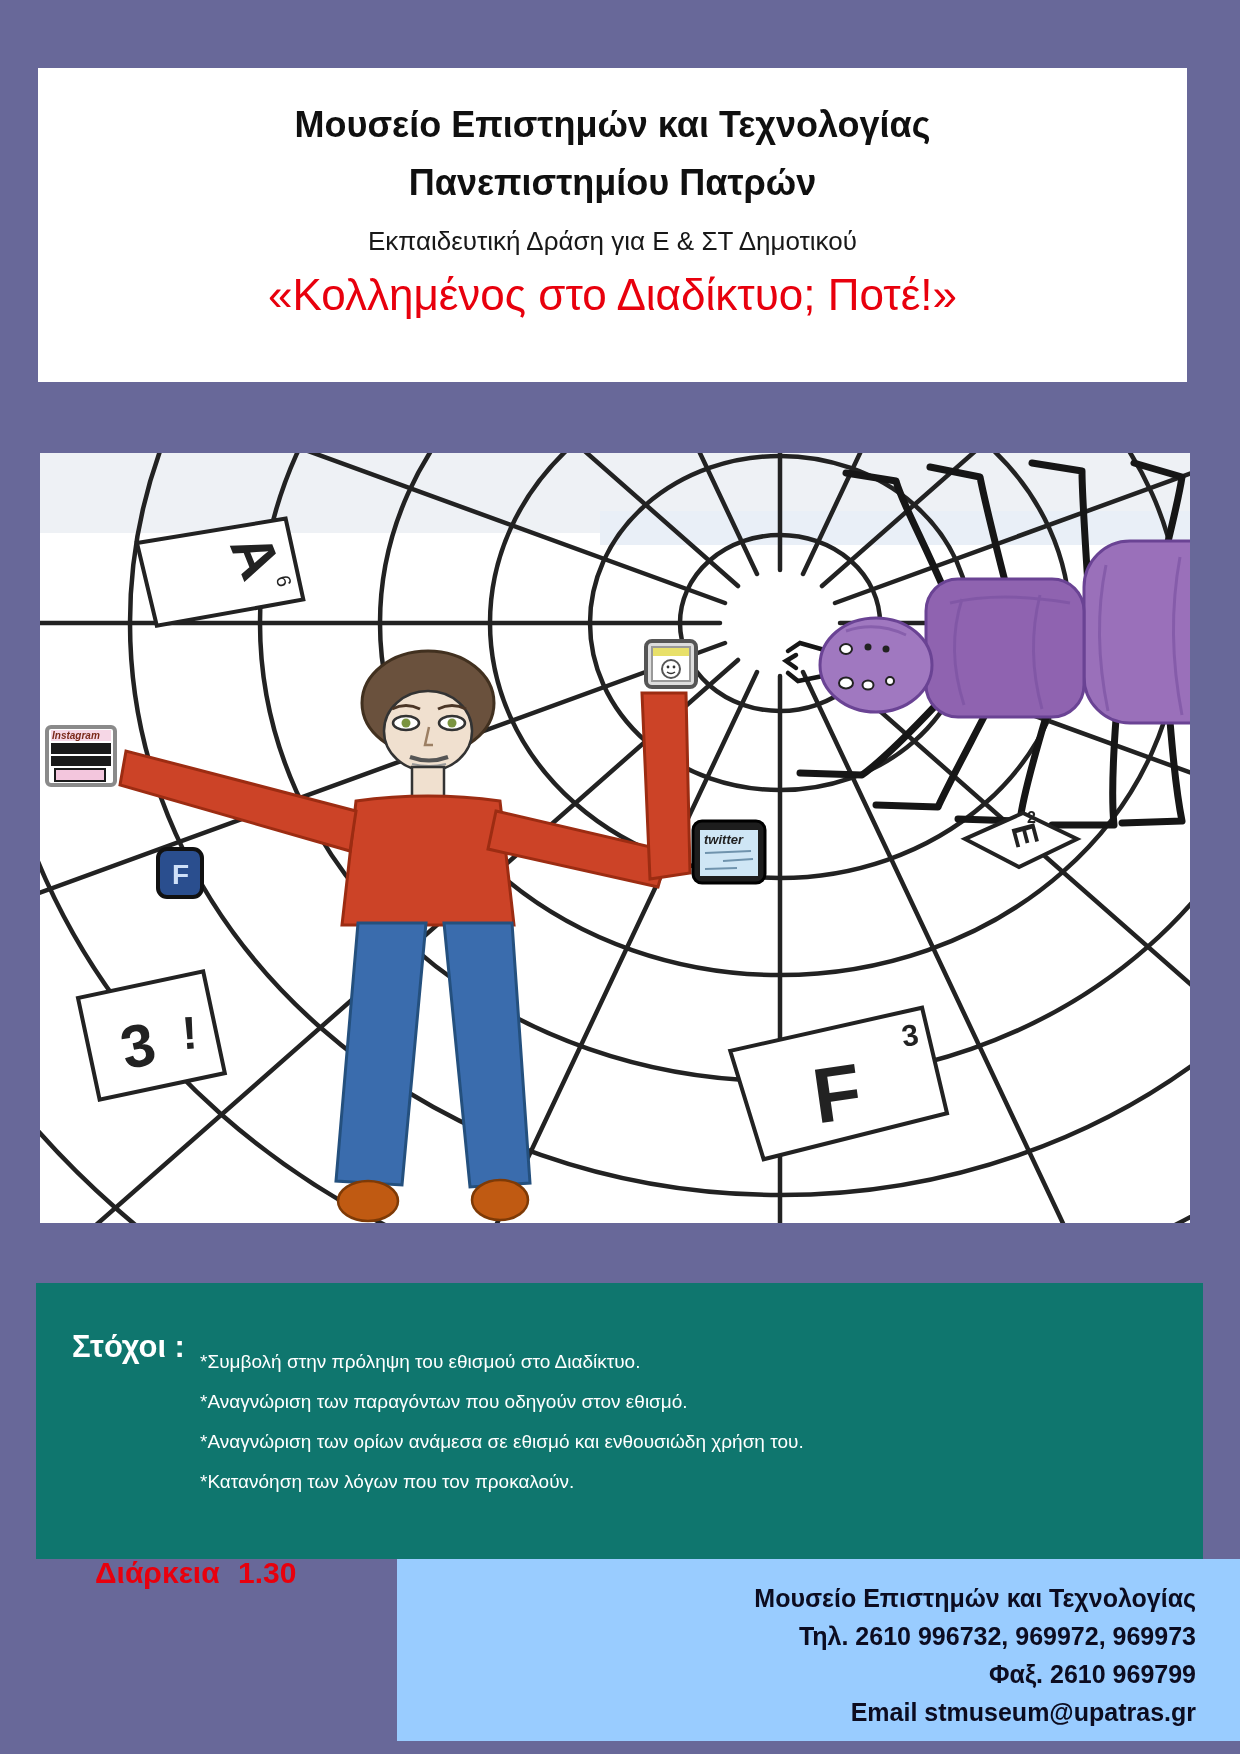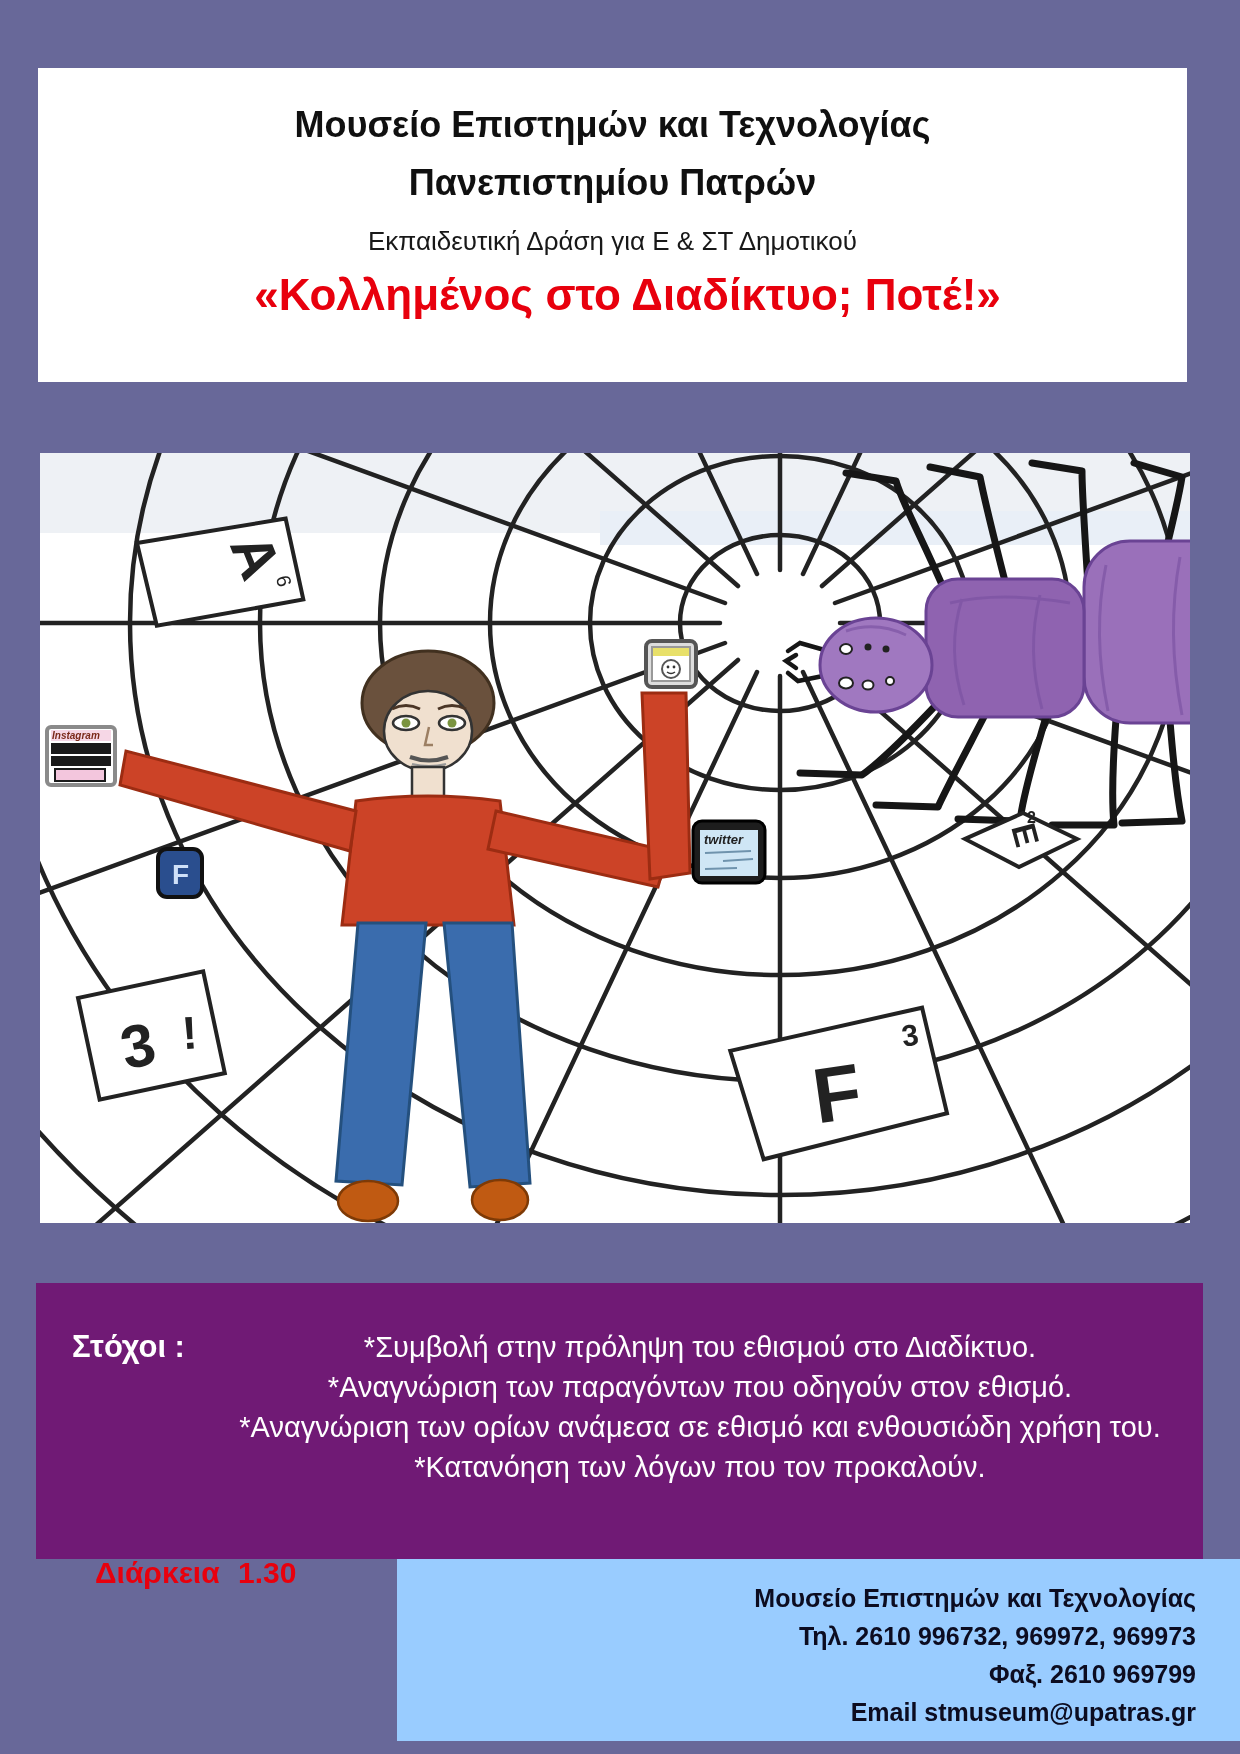--- a/index.html
+++ b/index.html
@@ -9,28 +9,28 @@
     font-family:"Liberation Sans", sans-serif;
     overflow:hidden;
   }
   .abs{position:absolute;}
   
   .white-card{left:38px;top:68px;width:1149px;height:314px;background:#ffffff;text-align:center;}
   .title-line{left:0;width:100%;font-weight:bold;font-size:36px;color:#101010;}
   .t1{top:36px;}
   .t2{top:94px;}
   .subtitle{left:0;top:158px;width:100%;font-size:26px;color:#181818;text-align:center;}
-  .slogan{left:0;top:202px;width:100%;font-weight:bold;font-size:44px;color:#e8000d;margin-left:15px;}
+  .slogan{left:0;top:202px;width:100%;font-weight:normal;font-size:44px;color:#e8000d;}
   
   .drawing{left:40px;top:453px;width:1150px;height:770px;background:#ffffff;}
   .drawing svg{display:block;}
   
-  .goals-box{left:36px;top:1283px;width:1167px;height:276px;background:#701a75;color:#ffffff;}
+  .goals-box{left:36px;top:1283px;width:1167px;height:276px;background:#0f766e;color:#ffffff;}
   .goals-heading{left:36px;top:46px;font-size:31px;font-weight:bold;}
-  .goals-list{left:164px;top:44px;width:1000px;font-size:29px;line-height:40px;text-align:center;}
+  .goals-list{left:164px;top:59px;width:1000px;font-size:19px;line-height:40px;}
   
   .contact-box{left:397px;top:1559px;width:843px;height:182px;background:#99ccff;}
   .contact-lines{position:absolute;left:0;top:20px;width:100%;text-align:right;
     font-size:25px;font-weight:bold;line-height:38px;color:#0c0c20;padding-right:44px;box-sizing:border-box;}
   .duration{left:95px;top:1556px;font-size:30px;font-weight:bold;color:#e8000d;word-spacing:10px;}
 </style>
 </head>
 <body>
 
 <div class="abs white-card">

